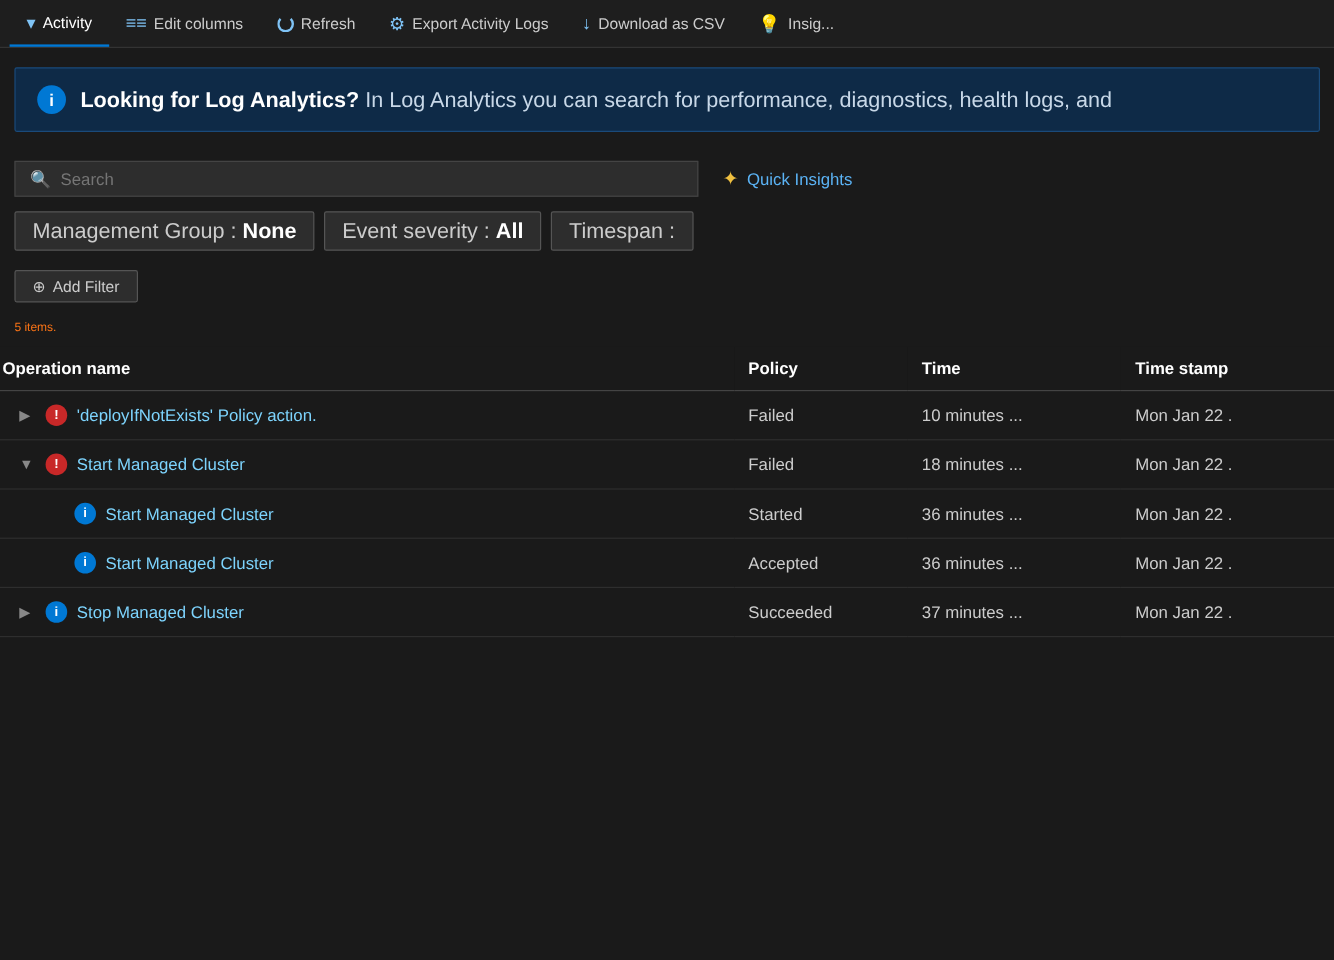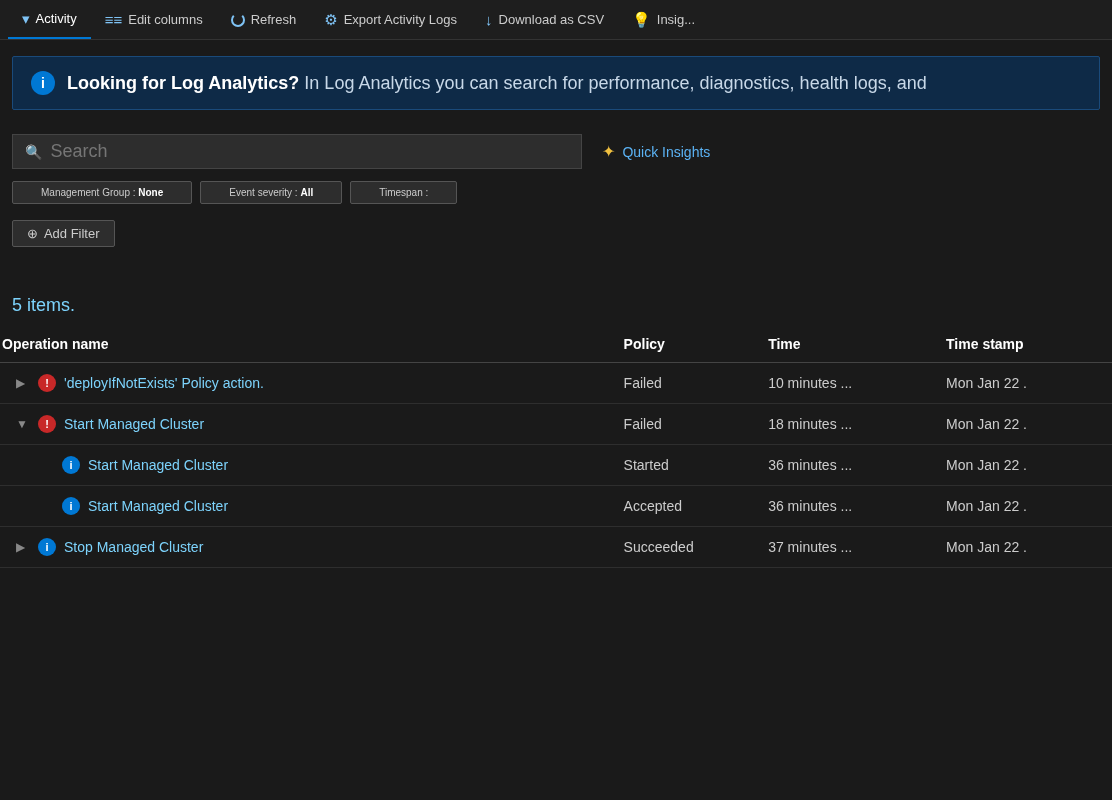--- a/index.html
+++ b/index.html
@@ -92,21 +92,21 @@
       width: 570px;
       gap: 8px;
       cursor: text;
     }
     .search-box .search-icon { color: #888; font-size: 14px; }
     .search-box input {
       background: transparent;
       border: none;
       outline: none;
       color: #888;
-      font-size: 18px;
+      font-size: 14px;
       width: 100%;
     }
     .quick-insights-btn {
       display: flex;
       align-items: center;
       gap: 7px;
       color: #5bb3f5;
       cursor: pointer;
       font-size: 14px;
       white-space: nowrap;
@@ -120,24 +120,24 @@
     .filter-row {
       display: flex;
       align-items: center;
       flex-wrap: wrap;
       gap: 8px;
       padding: 4px 12px 8px 12px;
     }
     .filter-pill {
       background: #2d2d2d;
       border: 1px solid #555;
-      padding: 5px 28px;
+      padding: 5px 14px;
       border-radius: 2px;
       cursor: pointer;
-      font-size: 10px;
+      font-size: 18px;
       color: #ccc;
       white-space: nowrap;
     }
     .filter-pill span.bold { font-weight: bold; color: #fff; }
 
     .add-filter-btn {
       display: flex;
       align-items: center;
       gap: 6px;
       background: #2d2d2d;
@@ -146,23 +146,22 @@
       border-radius: 2px;
       cursor: pointer;
       font-size: 13px;
       color: #ccc;
       margin-top: 4px;
     }
 
     
     .item-count {
       padding: 8px 12px 4px 12px;
-      color: #7dd3fc;
-      font-size: 18px;
-      margin-top: 32px;
+      color: #f97316;
+      font-size: 10px;
     }
 
     
     .activity-table {
       width: 100%;
       border-collapse: collapse;
       margin-top: 6px;
     }
     .activity-table thead tr {
       border-bottom: 1px solid #444;

